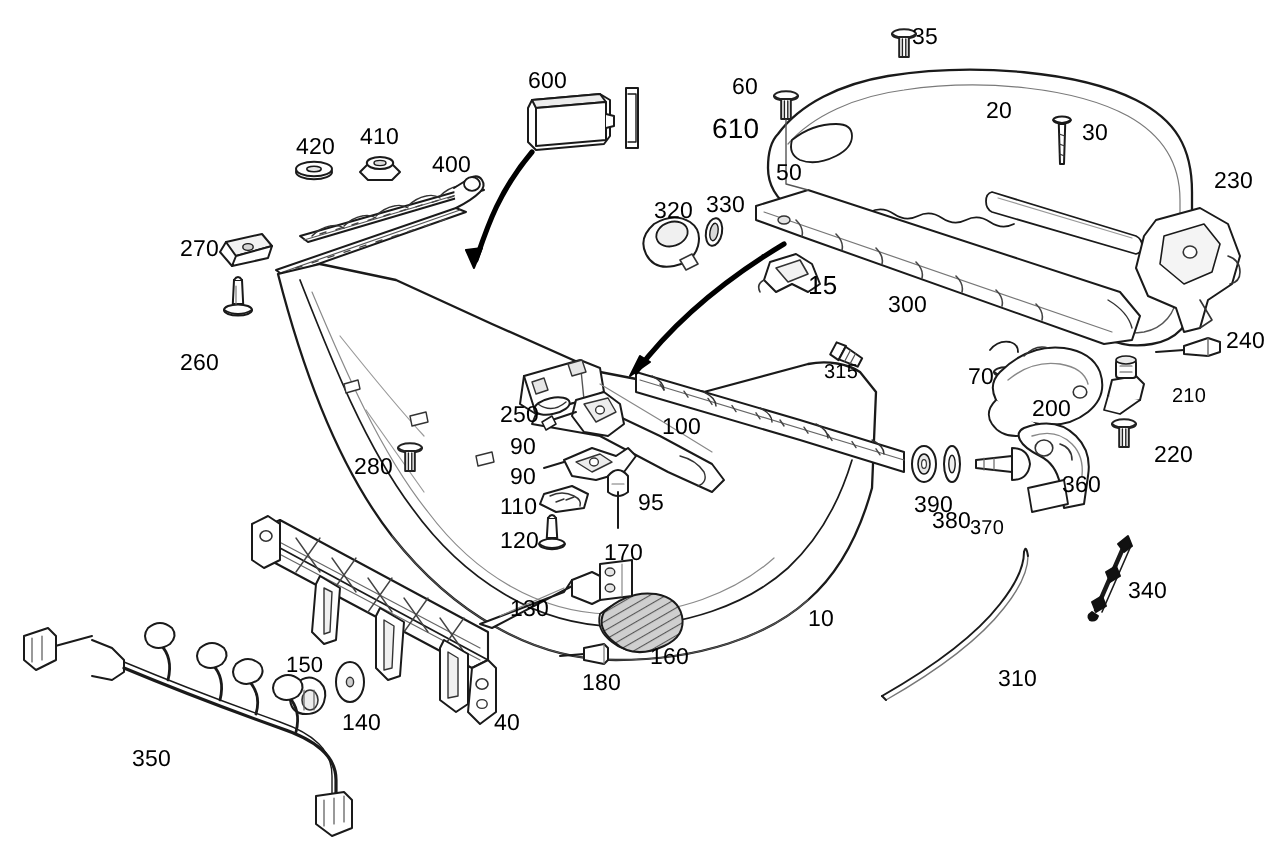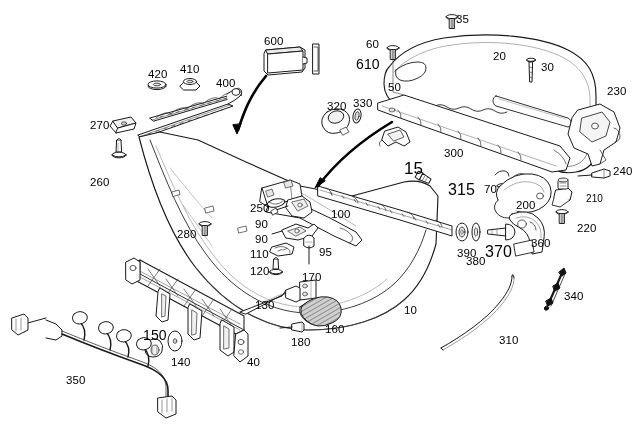--- a/index.html
+++ b/index.html
@@ -470,45 +470,45 @@
       <div class="callout" style="left: 388px; top: 82px; color: rgb(0, 0, 0); font-size: 11.5px;">50</div>
       <div class="callout" style="left: 607px; top: 86px; color: rgb(0, 0, 0); font-size: 11.5px;">230</div>
       <div class="callout" style="left: 613px; top: 166px; color: rgb(0, 0, 0); font-size: 11.5px;">240</div>
       <div class="callout" style="left: 148px; top: 69px; color: rgb(0, 0, 0); font-size: 11.5px;">420</div>
       <div class="callout" style="left: 180px; top: 64px; color: rgb(0, 0, 0); font-size: 11.5px;">410</div>
       <div class="callout" style="left: 216px; top: 78px; color: rgb(0, 0, 0); font-size: 11.5px;">400</div>
       <div class="callout" style="left: 90px; top: 120px; color: rgb(0, 0, 0); font-size: 11.5px;">270</div>
       <div class="callout" style="left: 90px; top: 152px; color: rgb(0, 0, 0); font-size: 11.5px; margin-top: 25px;">260</div>
       <div class="callout" style="left: 327px; top: 101px; color: rgb(0, 0, 0); font-size: 11.5px;">320</div>
       <div class="callout" style="left: 353px; top: 98px; color: rgb(0, 0, 0); font-size: 11.5px;">330</div>
-      <div class="callout" style="left: 404px; top: 160px; color: rgb(0, 0, 0); font-size: 17px;">15</div>
+      <div class="callout" style="left: 404px; top: 136px; color: rgb(0, 0, 0); font-size: 13px;">15</div>
       <div class="callout" style="left: 444px; top: 148px; color: rgb(0, 0, 0); font-size: 11.5px;">300</div>
-      <div class="callout" style="left: 448px; top: 182px; color: rgb(0, 0, 0); font-size: 16px;">315</div>
+      <div class="callout" style="left: 412px; top: 182px; color: rgb(0, 0, 0); font-size: 10px;">315</div>
       <div class="callout" style="left: 484px; top: 184px; color: rgb(0, 0, 0); font-size: 11.5px;">70</div>
       <div class="callout" style="left: 516px; top: 200px; color: rgb(0, 0, 0); font-size: 11.5px;">200</div>
       <div class="callout" style="left: 586px; top: 194px; color: rgb(0, 0, 0); font-size: 10px;">210</div>
       <div class="callout" style="left: 577px; top: 223px; color: rgb(0, 0, 0); font-size: 11.5px;">220</div>
       <div class="callout" style="left: 177px; top: 229px; color: rgb(0, 0, 0); font-size: 11.5px;">280</div>
       <div class="callout" style="left: 250px; top: 203px; color: rgb(0, 0, 0); font-size: 11.5px;">250</div>
       <div class="callout" style="left: 255px; top: 219px; color: rgb(0, 0, 0); font-size: 11.5px;">90</div>
       <div class="callout" style="left: 255px; top: 234px; color: rgb(0, 0, 0); font-size: 11.5px;">90</div>
       <div class="callout" style="left: 250px; top: 249px; color: rgb(0, 0, 0); font-size: 11.5px;">110</div>
       <div class="callout" style="left: 250px; top: 266px; color: rgb(0, 0, 0); font-size: 11.5px;">120</div>
       <div class="callout" style="left: 331px; top: 209px; color: rgb(0, 0, 0); font-size: 11.5px;">100</div>
       <div class="callout" style="left: 319px; top: 247px; color: rgb(0, 0, 0); font-size: 11.5px;">95</div>
       <div class="callout" style="left: 302px; top: 272px; color: rgb(0, 0, 0); font-size: 11.5px;">170</div>
       <div class="callout" style="left: 255px; top: 300px; color: rgb(0, 0, 0); font-size: 11.5px;">130</div>
       <div class="callout" style="left: 291px; top: 337px; color: rgb(0, 0, 0); font-size: 11.5px;">180</div>
       <div class="callout" style="left: 325px; top: 324px; color: rgb(0, 0, 0); font-size: 11.5px;">160</div>
-      <div class="callout" style="left: 143px; top: 328px; color: rgb(0, 0, 0); font-size: 14px;">150</div>
+      <div class="callout" style="left: 143px; top: 328px; color: rgb(0, 0, 0); font-size: 11px;">150</div>
       <div class="callout" style="left: 171px; top: 357px; color: rgb(0, 0, 0); font-size: 11.5px;">140</div>
       <div class="callout" style="left: 247px; top: 357px; color: rgb(0, 0, 0); font-size: 11.5px;">40</div>
       <div class="callout" style="left: 66px; top: 375px; color: rgb(0, 0, 0); font-size: 11.5px;">350</div>
       <div class="callout" style="left: 466px; top: 226px; color: rgb(0, 0, 0); font-size: 11.5px; margin-top: 30px;">380</div>
       <div class="callout" style="left: 457px; top: 248px; color: rgb(0, 0, 0); font-size: 11.5px;">390</div>
-      <div class="callout" style="left: 485px; top: 244px; color: rgb(0, 0, 0); font-size: 16px;">370</div>
+      <div class="callout" style="left: 485px; top: 260px; color: rgb(0, 0, 0); font-size: 10px;">370</div>
       <div class="callout" style="left: 531px; top: 238px; color: rgb(0, 0, 0); font-size: 11.5px;">360</div>
       <div class="callout" style="left: 404px; top: 305px; color: rgb(0, 0, 0); font-size: 11.5px;">10</div>
       <div class="callout" style="left: 499px; top: 335px; color: rgb(0, 0, 0); font-size: 11.5px;">310</div>
       <div class="callout" style="left: 564px; top: 291px; color: rgb(0, 0, 0); font-size: 11.5px;">340</div>
     </div>
 
 </div>
 
 </body></html>

